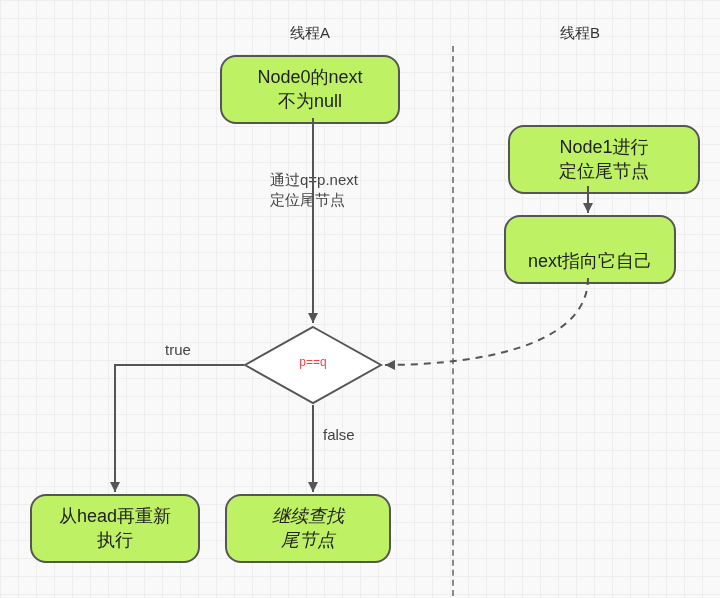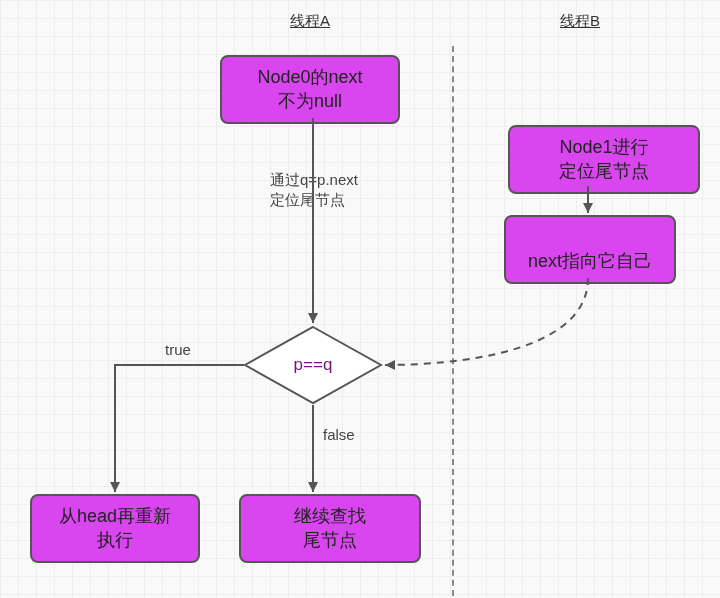--- a/index.html
+++ b/index.html
@@ -12,55 +12,54 @@
       linear-gradient(90deg, #eee 1px, transparent 1px);
     background-size: 18px 18px;
     font-family: "Microsoft YaHei", Arial, sans-serif;
     position: relative;
     overflow: hidden;
   }
   .header-label {
     position: absolute;
     font-size: 15px;
     color: #333;
-    top: 12px;
-    text-decoration: underline;
+    top: 24px;
   }
   .vdivider {
     position: absolute;
     top: 46px;
     left: 452px;
     width: 0;
     height: 560px;
     border-left: 2px dashed #888;
   }
   .node {
     position: absolute;
-    background: #d946ef;
+    background: #bef264;
     border: 2px solid #555;
-    border-radius: 8px;
+    border-radius: 16px;
     padding: 8px 14px;
     text-align: center;
     font-size: 18px;
     color: #222;
     line-height: 1.35;
   }
   .diamond {
     position: absolute;
     width: 140px;
     height: 80px;
   }
   .diamond svg { position: absolute; top: 0; left: 0; }
   .diamond .dlabel {
     position: absolute;
     width: 140px;
     top: 30px;
     text-align: center;
-    font-size: 17px;
-    color: #701a75;
+    font-size: 12px;
+    color: #ef4444;
   }
   .edge-label {
     position: absolute;
     font-size: 15px;
     color: #444;
     text-align: left;
     white-space: nowrap;
     line-height: 1.3;
   }
   svg.arrows {
@@ -88,21 +87,21 @@
     <polygon points="70,2 138,40 70,78 2,40" fill="#fff" stroke="#555" stroke-width="2"></polygon>
   </svg>
   <div class="dlabel">p==q</div>
 </div>
 
 <div class="node" style="left:30px; top:494px; width:170px;">
   <span>从head再重新</span><br>
   <span>执行</span>
 </div>
 
-<div class="node" style="left:239px; top:494px; width:182px;">
+<div class="node" style="left:225px; top:494px; width:166px;font-style:italic;">
   <span>继续查找</span><br>
   <span>尾节点</span>
 </div>
 
 <div class="node" style="left:508px; top:125px; width:192px;">
   <span>Node1进行</span><br>
   <span>定位尾节点</span>
 </div>
 
 <div class="node" style="left:504px; top:215px; width:172px;">

